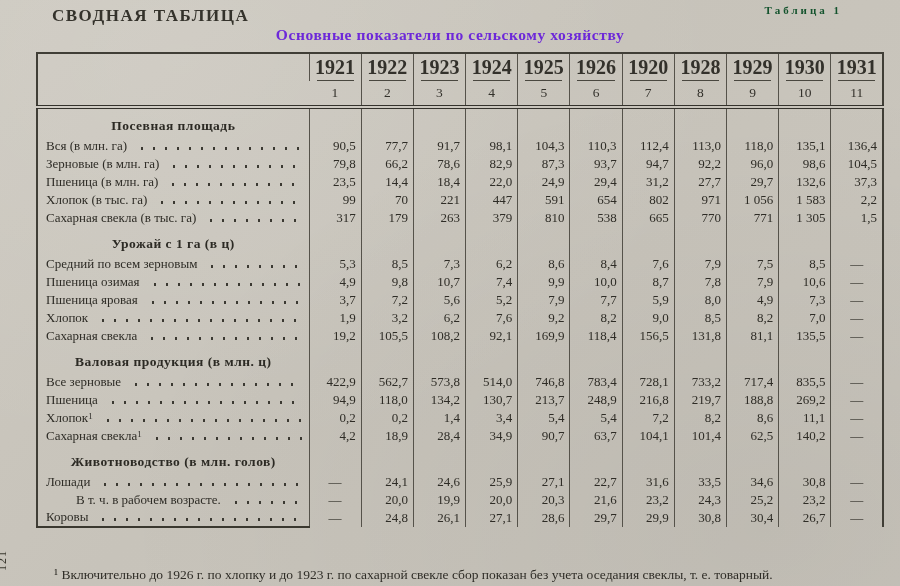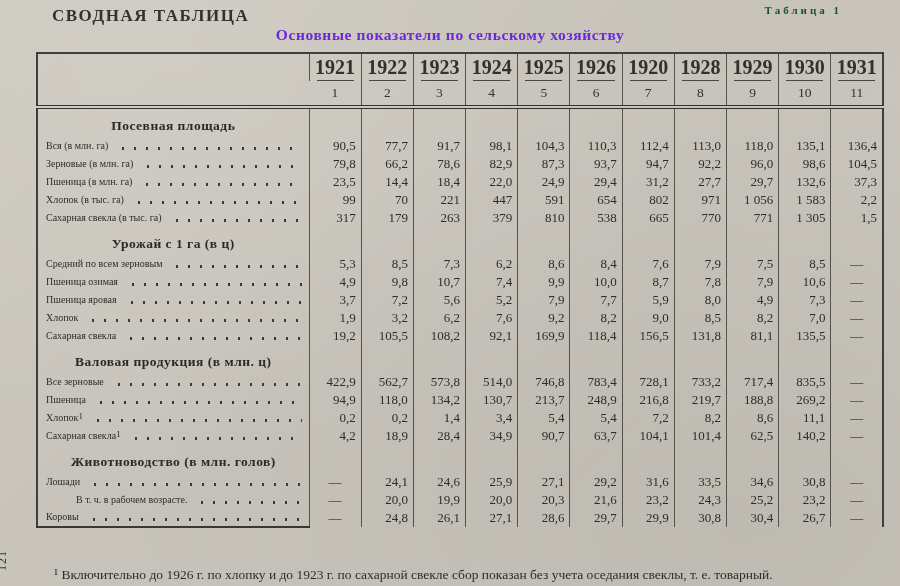--- a/index.html
+++ b/index.html
@@ -65,21 +65,21 @@
     padding: 9px 4px 4px 4px;
     text-align: center; font-weight: bold;
     font-size: 13.5px; letter-spacing: 0.5px;
     color: #2c2a24; line-height: 15px;
   }
   td.empty { padding: 0; }
 
   tr.data-row td { height: 18px; vertical-align: bottom; }
   td.label-cell { padding: 0 2px 1px 8px; text-align: left; }
   .label-line { display: flex; align-items: flex-end; }
-  .lbl { font-size: 10px; line-height: 16px; white-space: nowrap; color: #2e2c26; }
+  .lbl { font-size: 13px; line-height: 16px; white-space: nowrap; color: #2e2c26; }
   .lbl.ind { padding-left: 30px; }
   .label-line sup { font-size: 9px; line-height: 10px; margin-bottom: 5px; }
   .leader {
     flex: 1; min-width: 6px; height: 5px;
     margin: 0 5px 3px 9px;
     background-image: radial-gradient(circle, #3b3932 1.2px, rgba(0,0,0,0) 1.5px);
     background-size: 12px 5px;
     background-repeat: repeat-x;
     background-position: 0 100%;
   }
@@ -484,21 +484,21 @@
             <div class="label-line">
               <span class="lbl">Лошади</span>
               <span class="leader"></span>
             </div>
           </td>
           <td class="val dash">—</td>
           <td class="val">24,1</td>
           <td class="val">24,6</td>
           <td class="val">25,9</td>
           <td class="val">27,1</td>
-          <td class="val">29,2</td>
+          <td class="val">22,7</td>
           <td class="val">31,6</td>
           <td class="val">33,5</td>
           <td class="val">34,6</td>
           <td class="val">30,8</td>
           <td class="val dash">—</td>
         </tr>
         <tr class="data-row">
           <td class="label-cell">
             <div class="label-line">
               <span class="lbl ind">В т. ч. в рабочем возрасте.</span>

